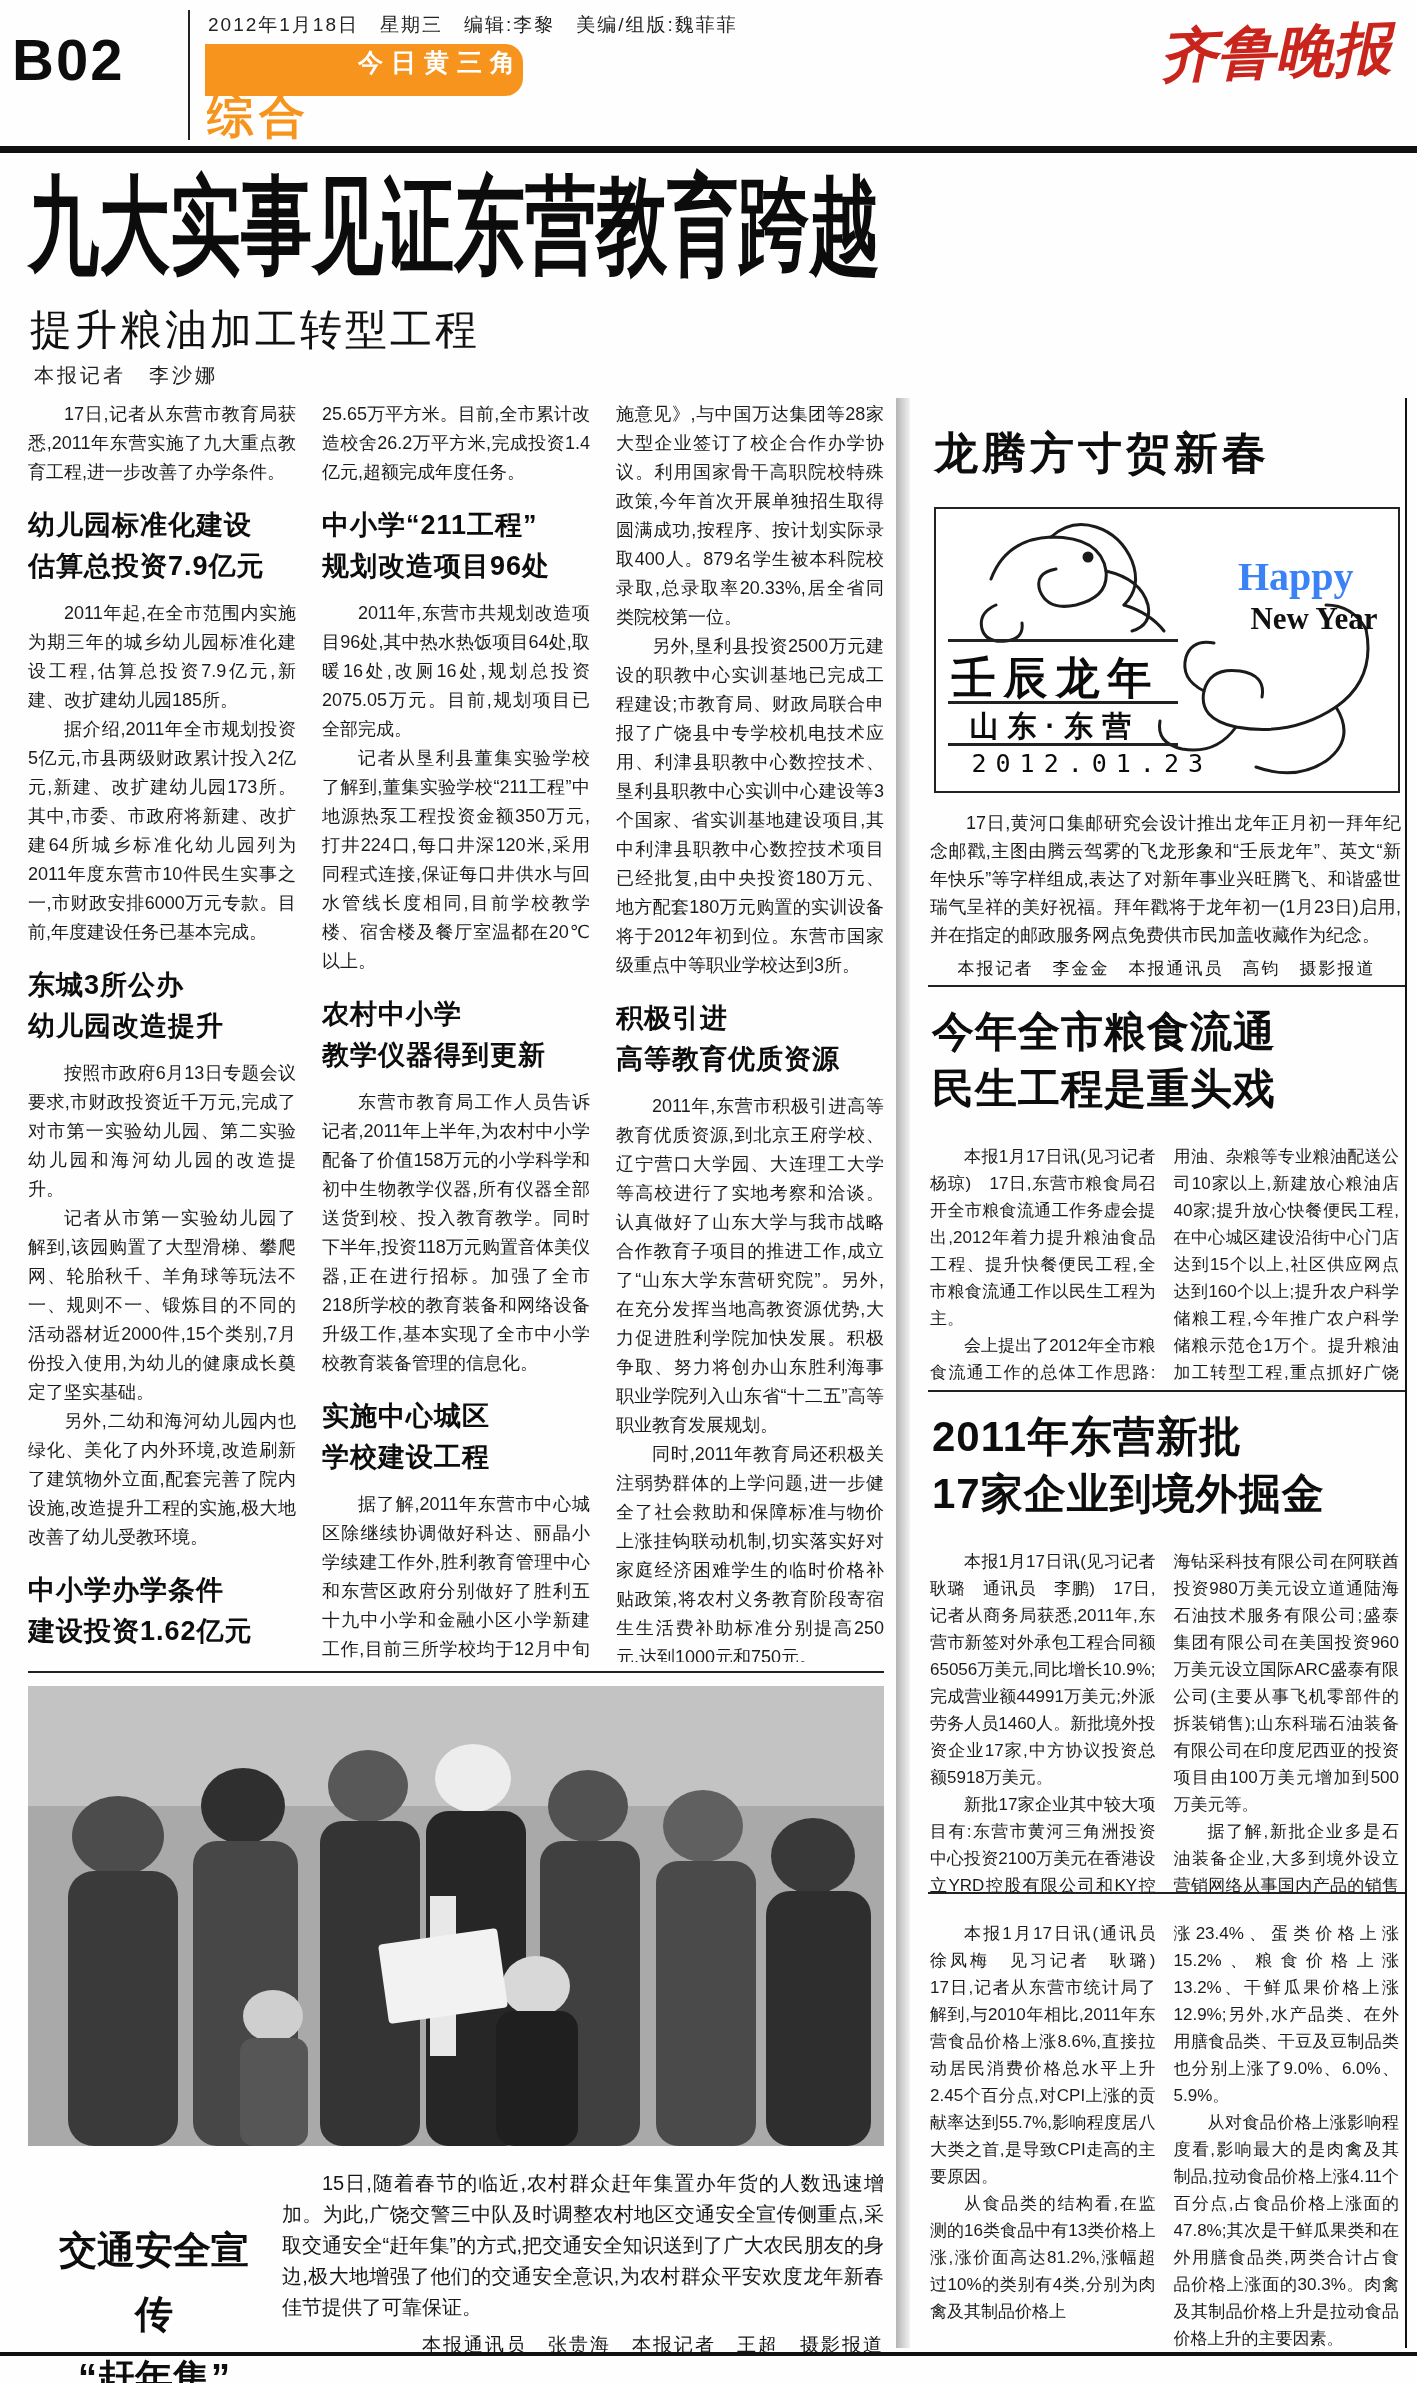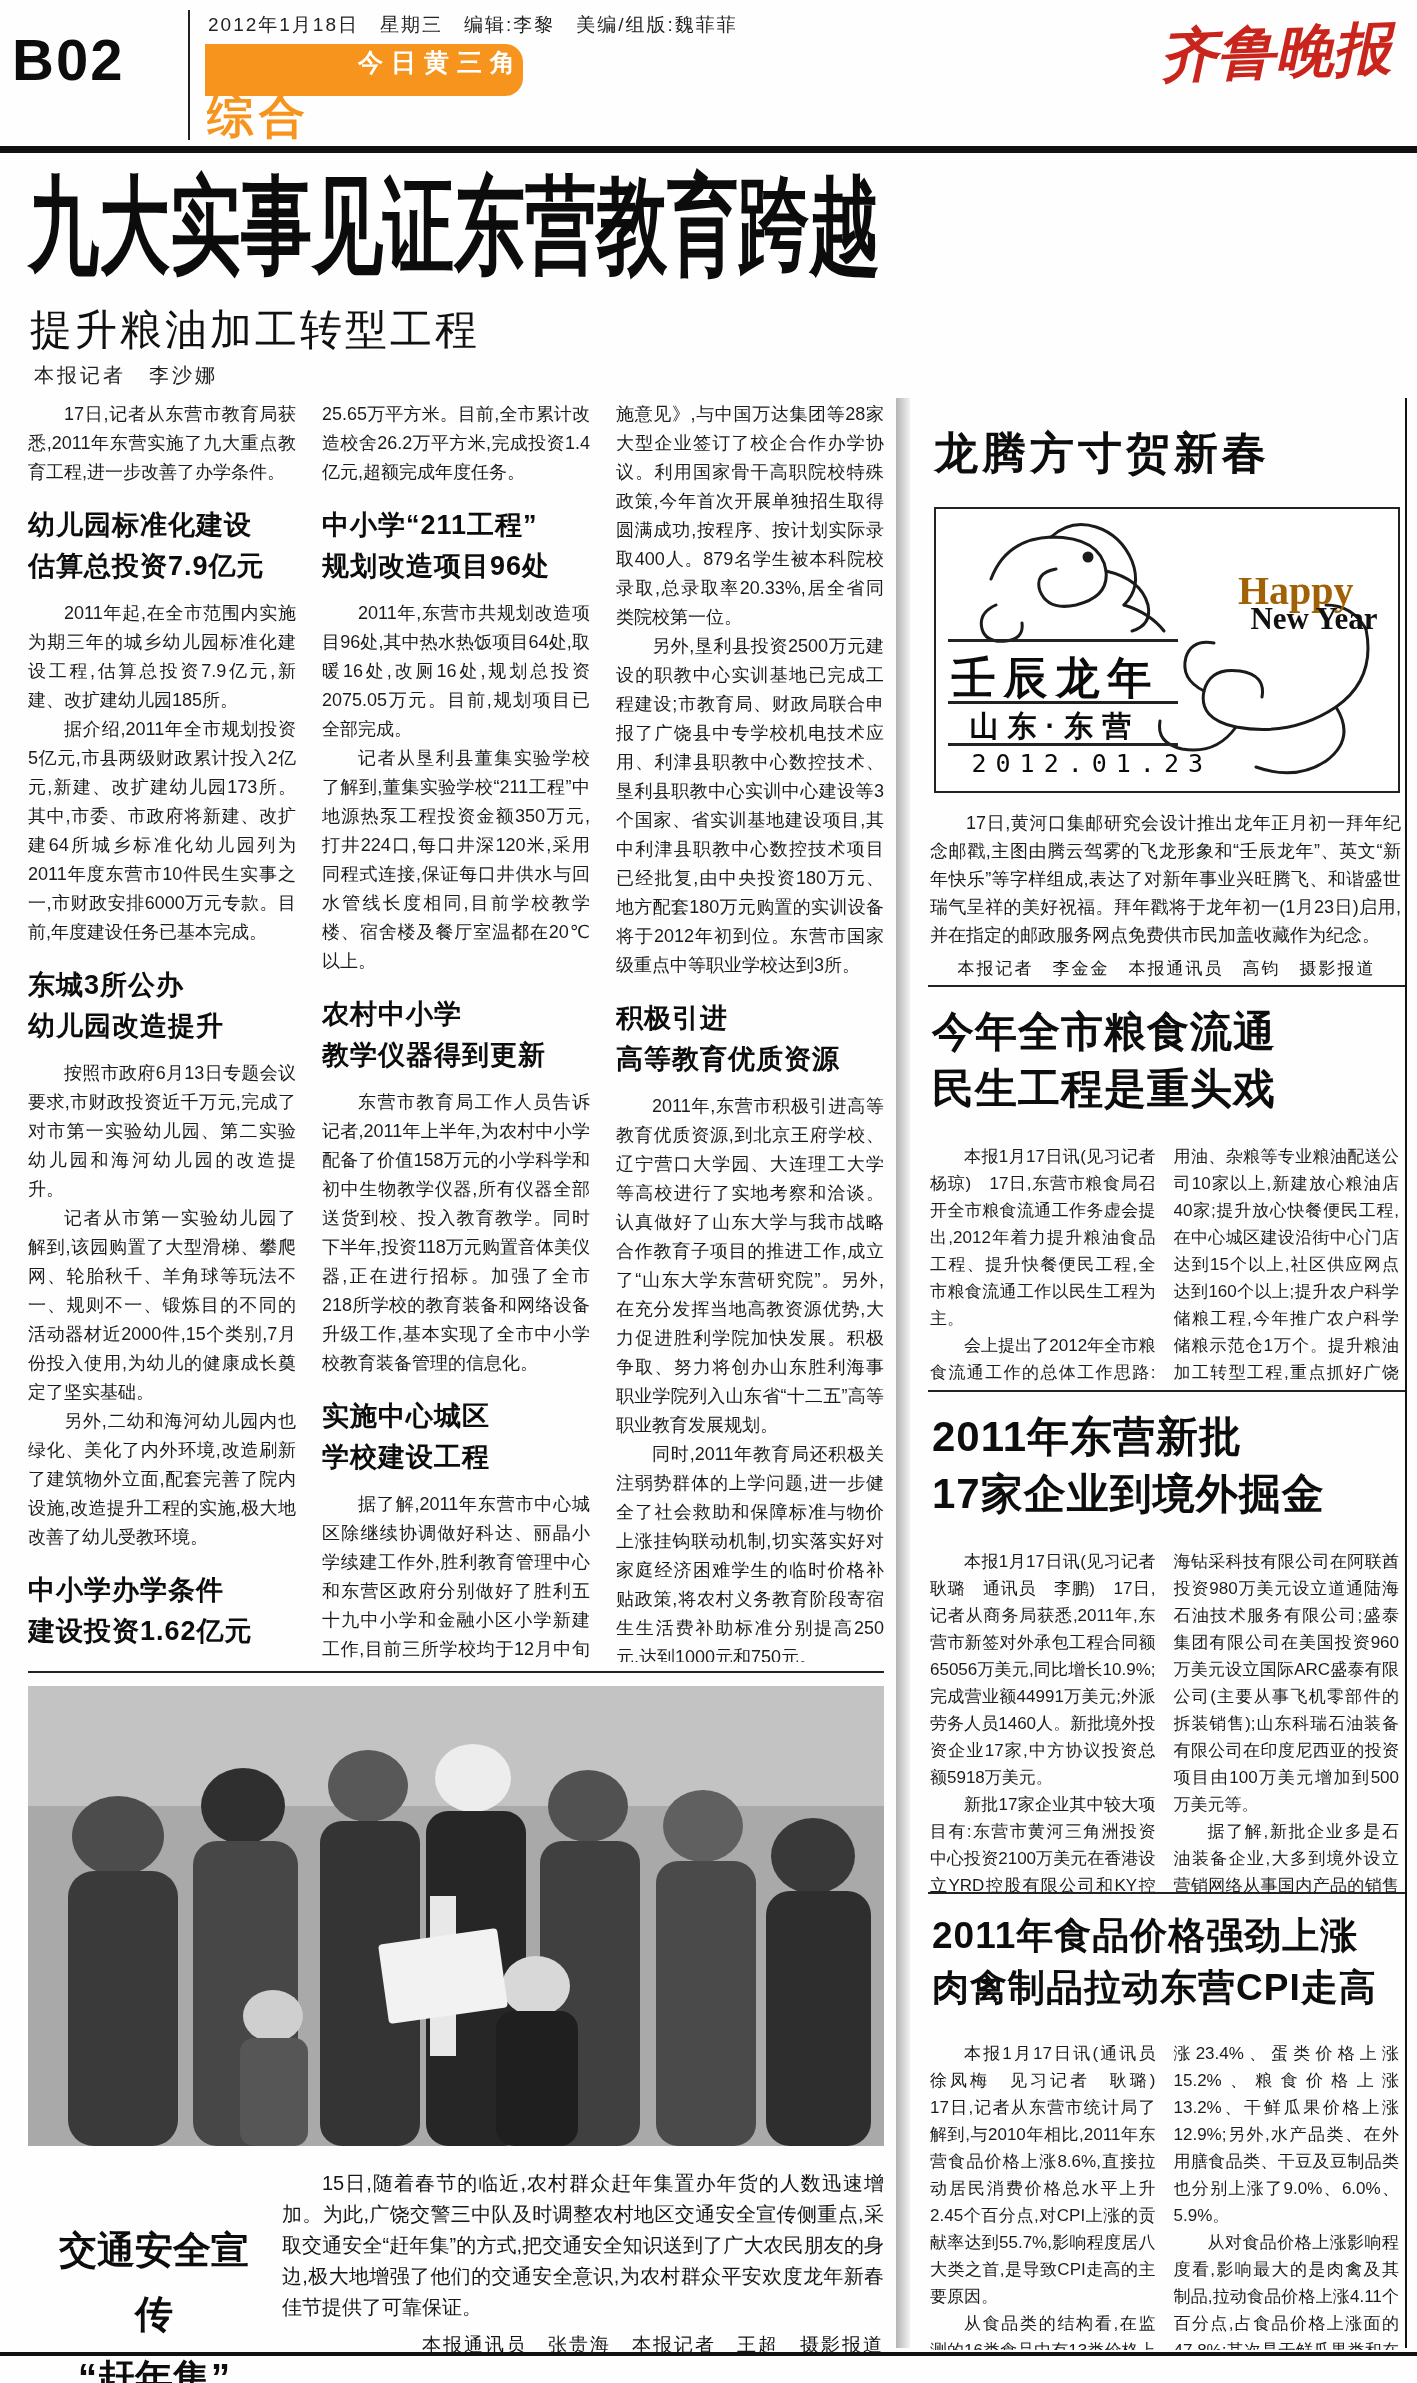--- a/index.html
+++ b/index.html
@@ -38,22 +38,22 @@
   .cap-body p{margin:0;text-indent:2em;}
   .cap-byline{margin-top:6px;text-align:right;font-size:19px;letter-spacing:2px;}
   
   .sb-shadow{position:absolute;left:896px;top:398px;width:14px;height:1950px;
              background:linear-gradient(90deg,#b4b4b4,#f2f2f2);}
   .sidebar{position:absolute;left:928px;top:398px;width:477px;height:1950px;border-right:2px solid #111;}
   .sb1{height:587px;overflow:hidden;}
   .sb1-title{margin:26px 4px 0 6px;font-size:44px;font-weight:900;letter-spacing:4px;color:#0d0d0d;}
   .stamp{position:relative;margin:24px auto 0;width:462px;height:282px;border:2px solid #222;background:#fff;}
   .stamp svg{position:absolute;left:0;top:0;width:100%;height:100%;}
-  .stamp-happy{position:absolute;right:44px;top:58px;font-family:"Liberation Serif","DejaVu Serif",serif;
-               font-size:40px;font-weight:700;color:#a16207;}
+  .stamp-happy{position:absolute;right:44px;top:44px;font-family:"Liberation Serif","DejaVu Serif",serif;
+               font-size:40px;font-weight:700;color:#3b82f6;}
   .stamp-ny{position:absolute;right:20px;top:92px;font-family:"Liberation Serif","DejaVu Serif",serif;
             font-size:31px;font-weight:700;color:#111;}
   .stamp-hline{position:absolute;height:3px;background:#222;}
   .stamp-zodiac{position:absolute;left:16px;top:140px;font-size:44px;font-weight:900;letter-spacing:8px;color:#0b0b0b;}
   .stamp-region{position:absolute;left:34px;top:198px;font-size:29px;font-weight:700;letter-spacing:9px;color:#0b0b0b;}
   .stamp-date{position:absolute;left:36px;top:240px;font-size:25px;letter-spacing:9px;
               font-family:"DejaVu Sans Mono","Liberation Mono",monospace;color:#0b0b0b;}
   .sb-cap{margin:16px 4px 0 2px;font-size:18px;line-height:28px;text-align:justify;text-indent:2em;color:#1b1b1b;}
   .sb1-byline{margin-top:8px;font-size:17px;text-align:center;letter-spacing:2px;}
   .sb-art{border-top:2px solid #222;overflow:hidden;}
@@ -215,22 +215,20 @@
           <p class="bp">新批17家企业其中较大项目有:东营市黄河三角洲投资中心投资2100万美元在香港设立YRD控股有限公司和KY控股有限公司;山东陆</p>
         </div>
         <div class="sb-col">
           <p class="bp cont">海钻采科技有限公司在阿联酋投资980万美元设立道通陆海石油技术服务有限公司;盛泰集团有限公司在美国投资960万美元设立国际ARC盛泰有限公司(主要从事飞机零部件的拆装销售);山东科瑞石油装备有限公司在印度尼西亚的投资项目由100万美元增加到500万美元等。</p>
           <p class="bp">据了解,新批企业多是石油装备企业,大多到境外设立营销网络从事国内产品的销售和后续安装和技术服务等。</p>
         </div>
       </div>
     </article>
 
     <article class="sb-art sb4">
-      <h2 class="sb-h">2011年食品价格强劲上涨
-肉禽制品拉动东营CPI走高</h2>
       <div class="sb-cols">
         <div class="sb-col">
           <p class="bp">本报1月17日讯(通讯员　徐凤梅　见习记者　耿璐)　17日,记者从东营市统计局了解到,与2010年相比,2011年东营食品价格上涨8.6%,直接拉动居民消费价格总水平上升2.45个百分点,对CPI上涨的贡献率达到55.7%,影响程度居八大类之首,是导致CPI走高的主要原因。</p>
           <p class="bp">从食品类的结构看,在监测的16类食品中有13类价格上涨,涨价面高达81.2%,涨幅超过10%的类别有4类,分别为肉禽及其制品价格上</p>
         </div>
         <div class="sb-col">
           <p class="bp cont">涨23.4%、蛋类价格上涨15.2%、粮食价格上涨13.2%、干鲜瓜果价格上涨12.9%;另外,水产品类、在外用膳食品类、干豆及豆制品类也分别上涨了9.0%、6.0%、5.9%。</p>
           <p class="bp">从对食品价格上涨影响程度看,影响最大的是肉禽及其制品,拉动食品价格上涨4.11个百分点,占食品价格上涨面的47.8%;其次是干鲜瓜果类和在外用膳食品类,两类合计占食品价格上涨面的30.3%。肉禽及其制品价格上升是拉动食品价格上升的主要因素。</p>
         </div>
       </div>

